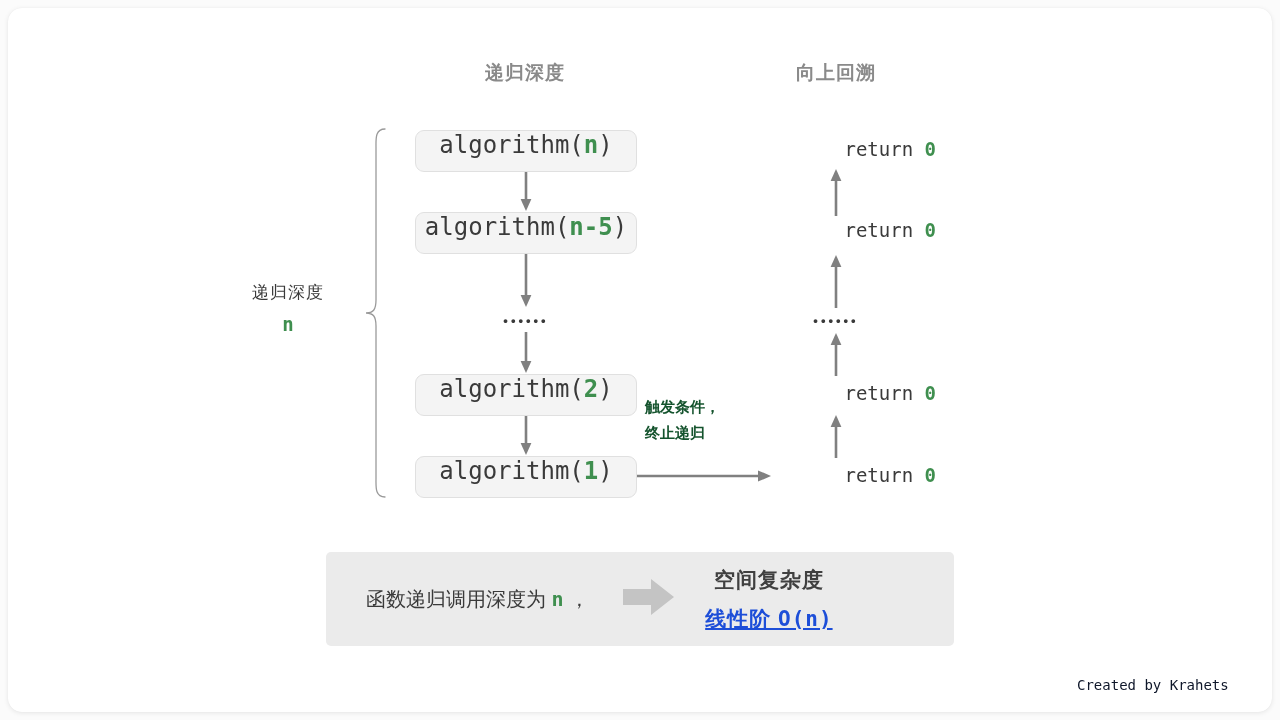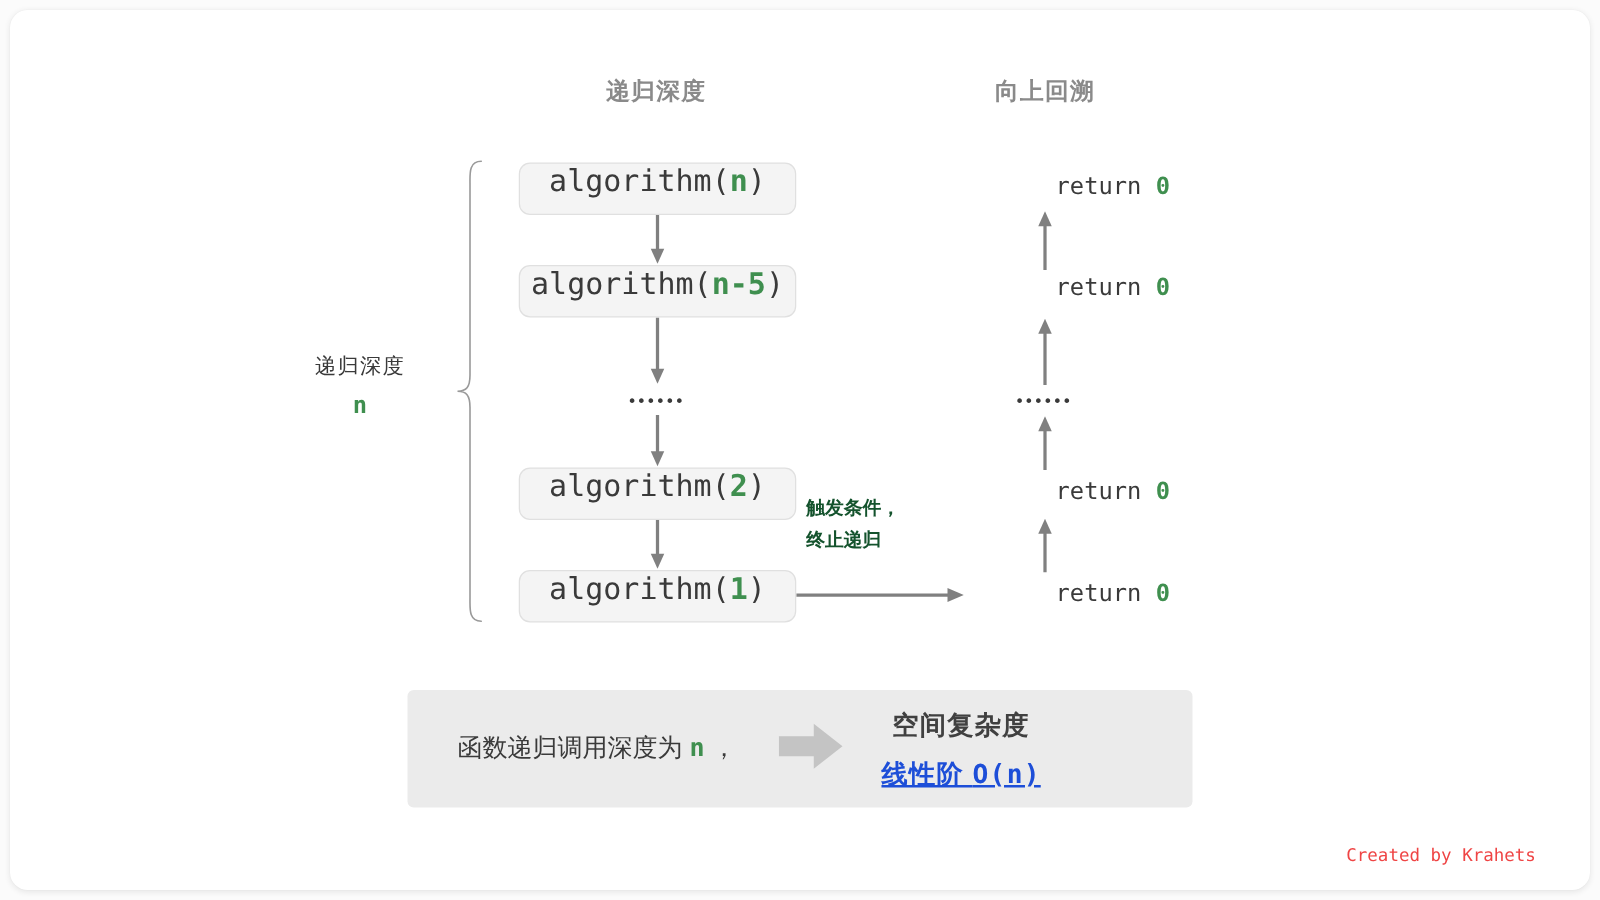--- a/index.html
+++ b/index.html
@@ -167,21 +167,21 @@
     text-decoration: underline;
   }
   .sum-right .r2 .mono {
     font-family: "DejaVu Sans Mono", "Liberation Mono", monospace;
   }
 
   
   #credit {
     font-family: "DejaVu Sans Mono", "Liberation Mono", monospace;
     font-size: 14px;
-    color: #ef4444;
+    color: #0f172a;
     white-space: nowrap;
   }
 </style>
 </head>
 <body>
 
 <div id="card">
   <div id="stage">
 
     <div class="abs col-head" style="left:425px; top:60px; width:200px;">递归深度</div>

